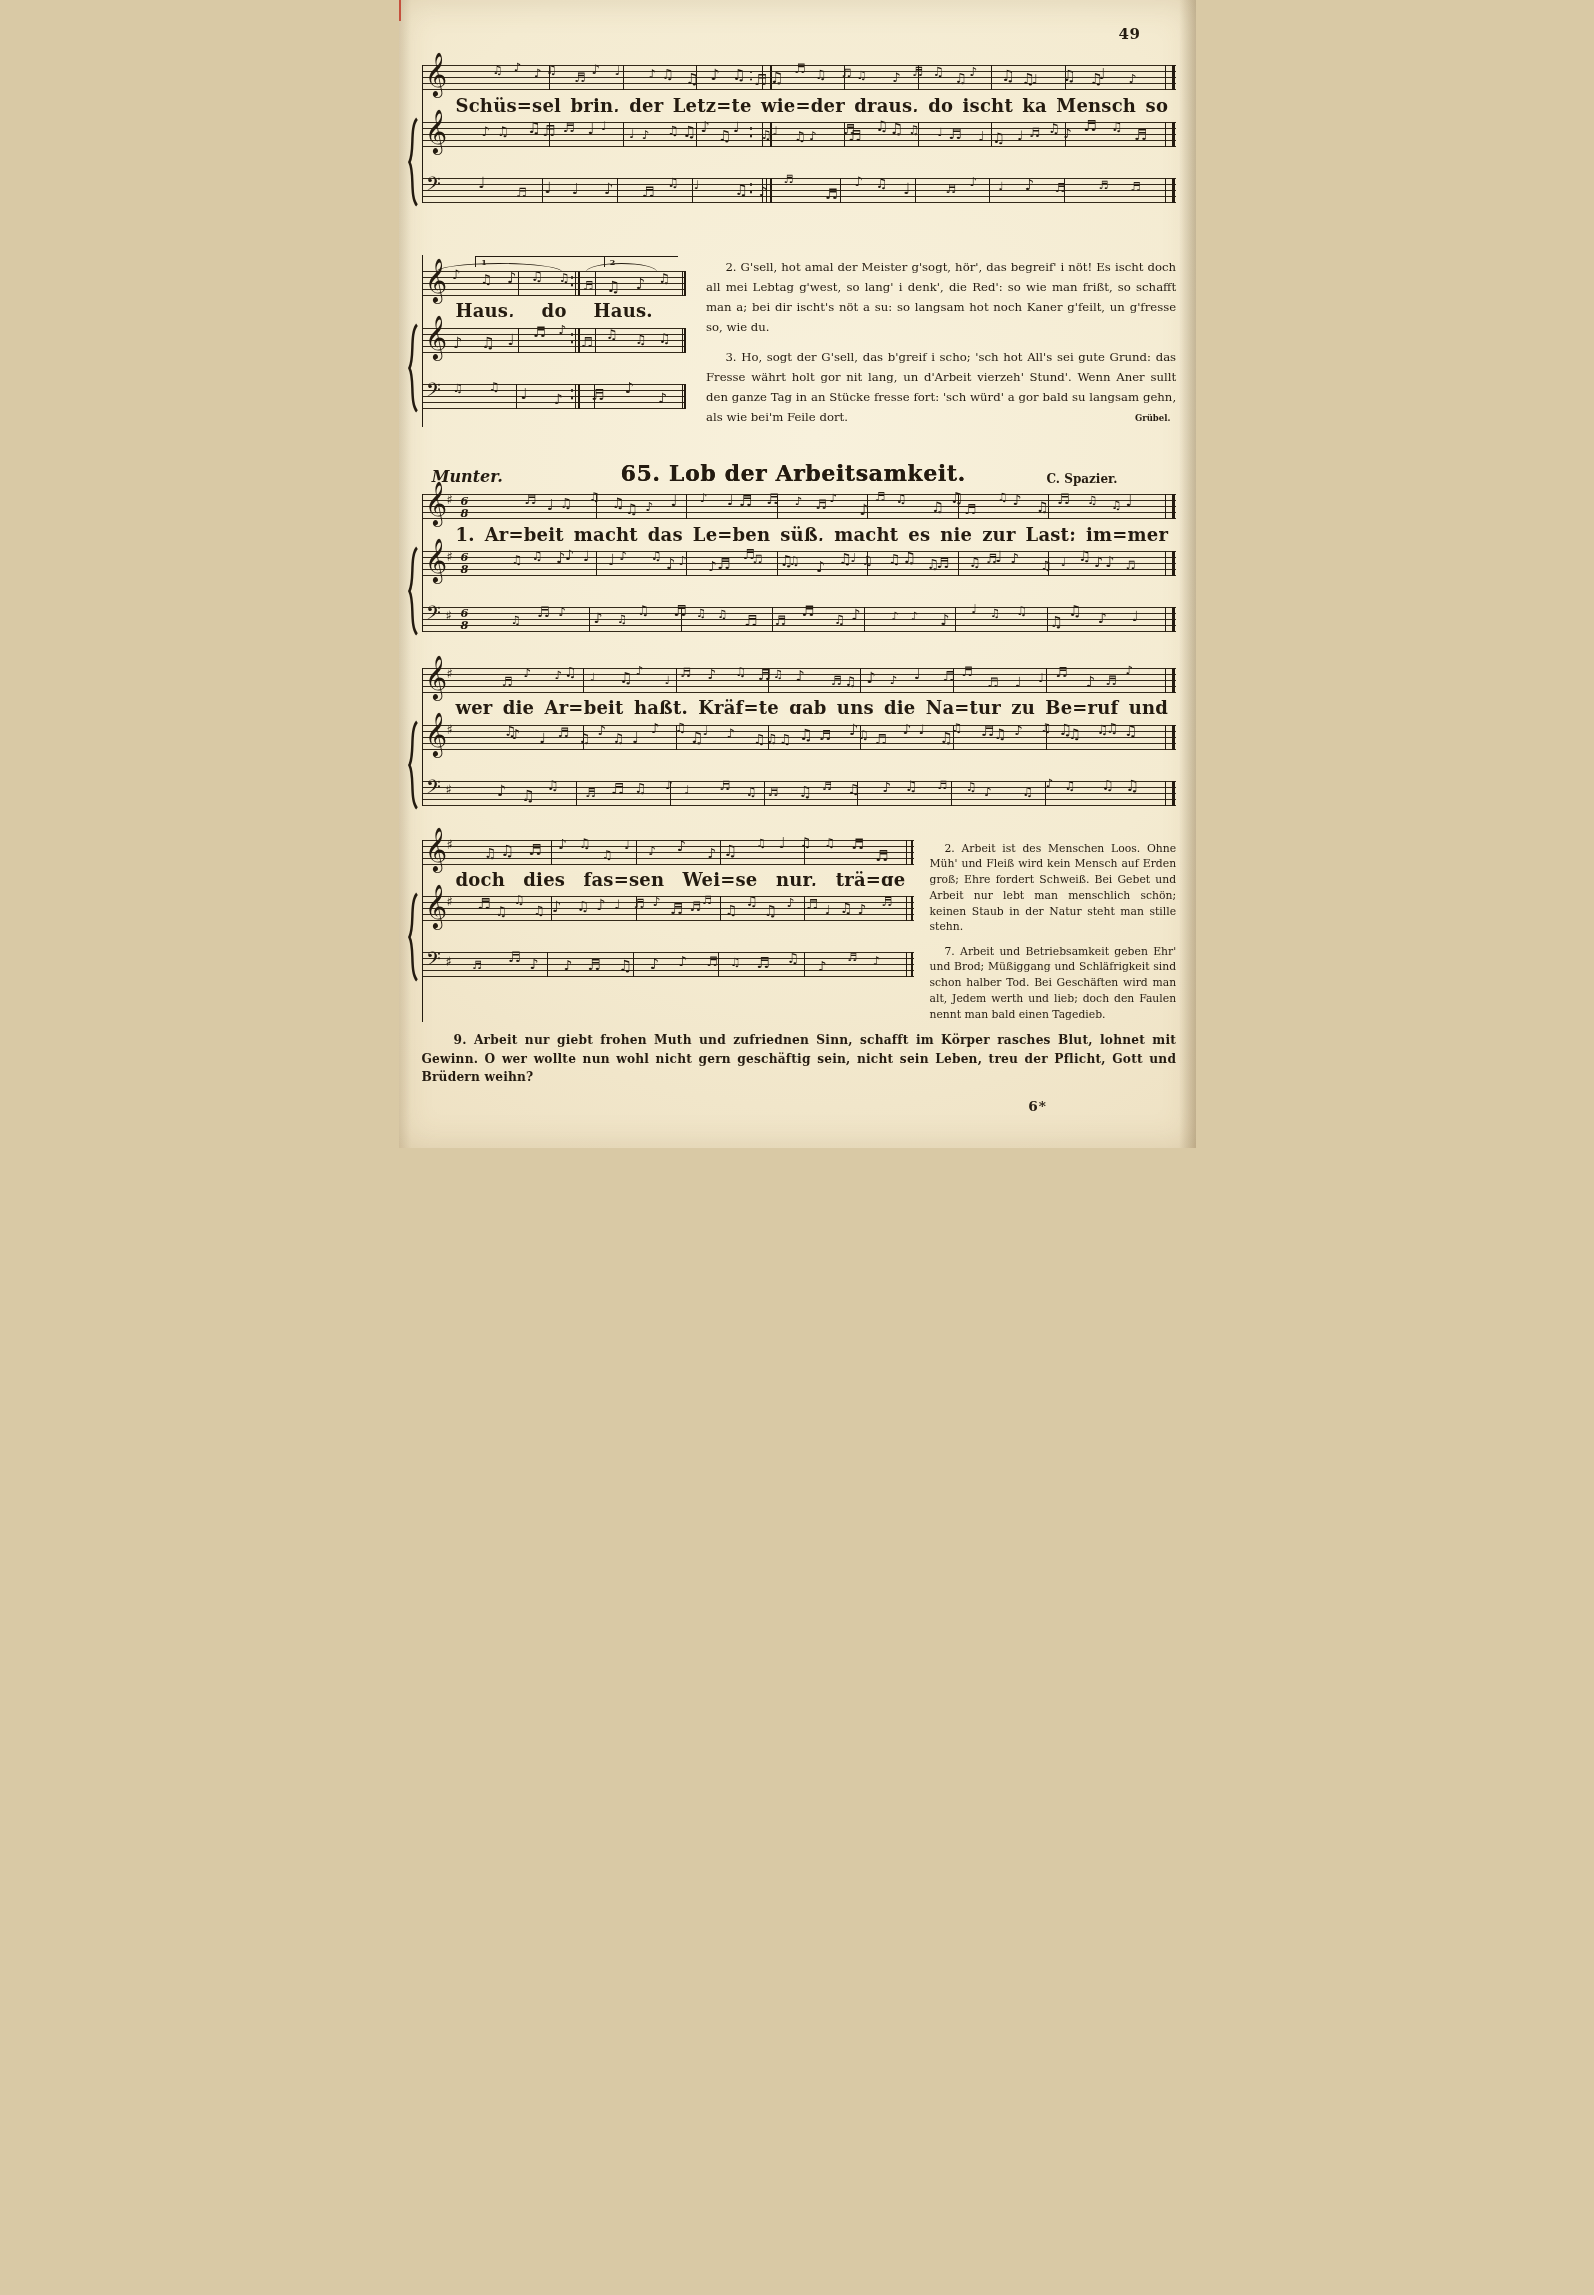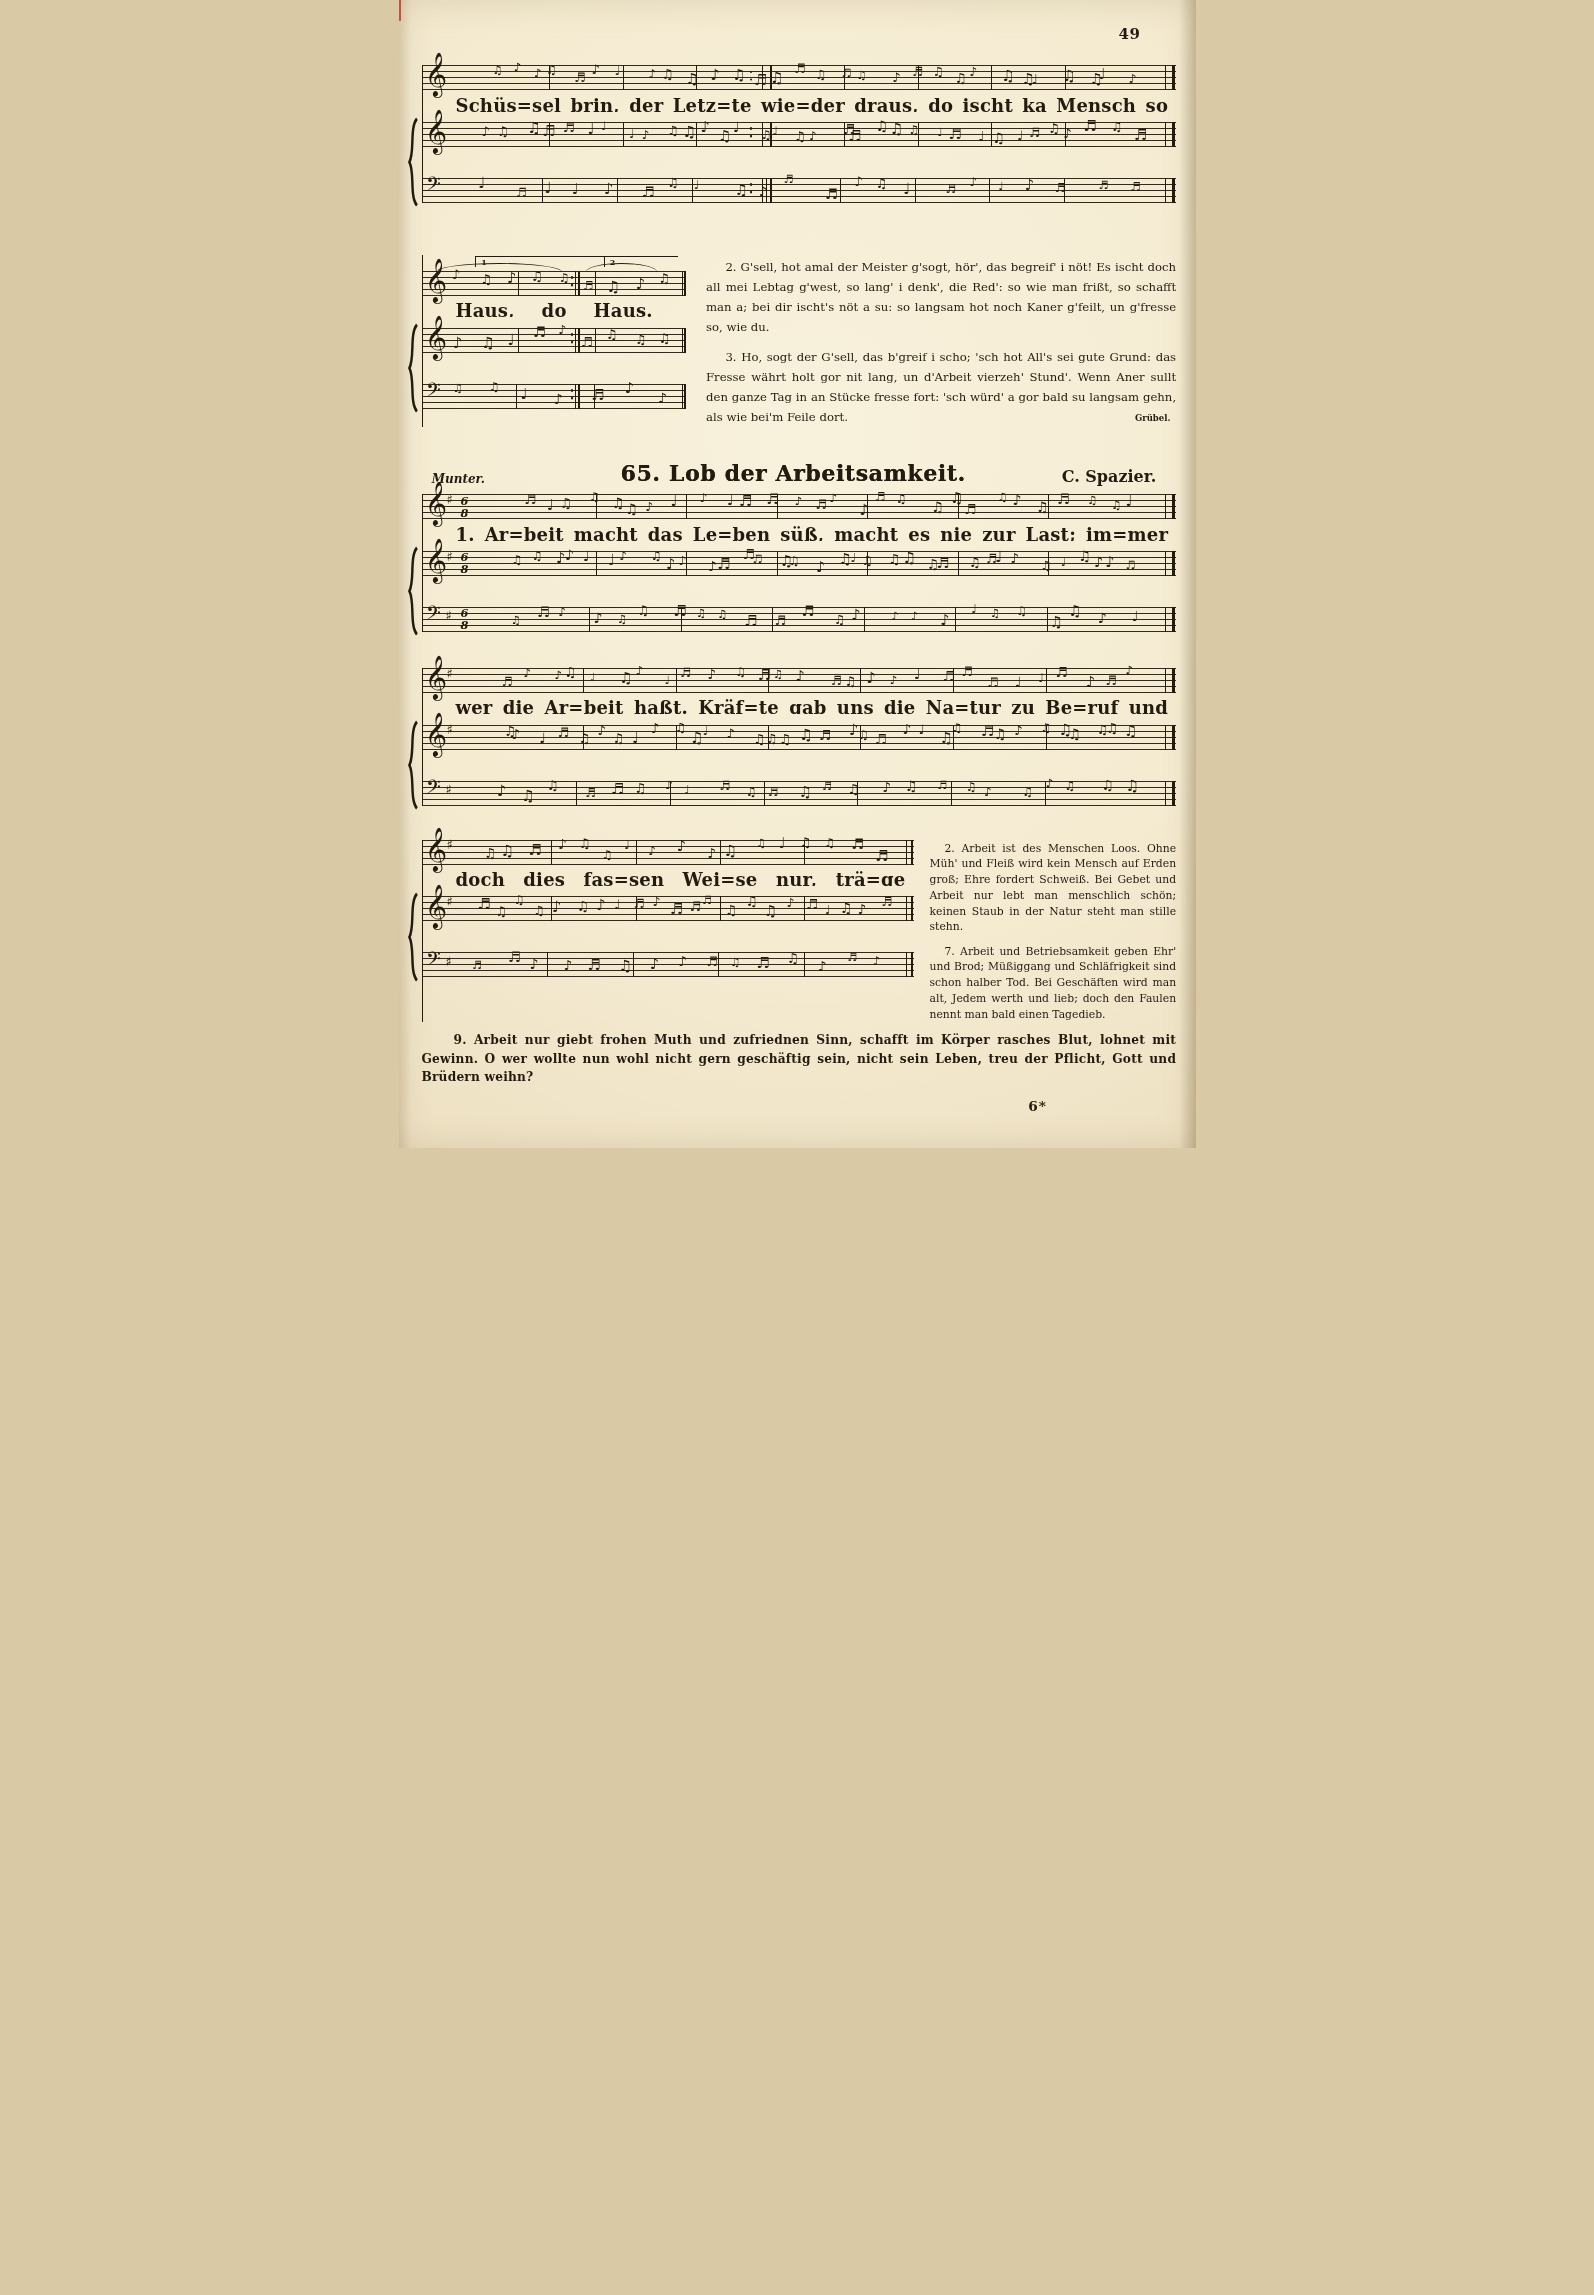--- a/index.html
+++ b/index.html
@@ -83,24 +83,24 @@
   .v64{margin-top:2.3px;font-size:11.7px;line-height:1.72;}
   .v64 .verse{text-indent:19.4px;}
   .v3wrap{position:relative;margin-top:9px;}
   .attribution{position:absolute;right:5.7px;bottom:1.7px;font-size:8.5px;font-weight:bold;}
   .v65{margin-top:1.1px;font-size:10.8px;line-height:1.46;}
   .v65 .verse{text-indent:15px;}
   .v65 .verse + .verse{margin-top:8.5px;}
 
   
   .titlerow{display:flex;align-items:flex-end;margin-top:26px;height:33px;}
-  .tempo{flex:0 0 108px;font-style:italic;font-weight:bold;font-size:12px;padding-left:10.2px;}
+  .tempo{flex:0 0 108px;font-style:italic;font-weight:bold;font-size:16px;padding-left:10.2px;}
   .title{flex:1;text-align:center;font-size:22px;font-weight:bold;margin:0;letter-spacing:0.6px;
          text-shadow:0.3px 0 0 var(--ink);}
-  .composer{flex:0 0 125px;text-align:center;font-weight:bold;font-size:16px;padding-right:4.6px;}
+  .composer{flex:0 0 125px;text-align:left;font-weight:bold;font-size:12px;padding-right:4.6px;}
 
   .sys1{margin-top:8px;}
   .sys2{margin-top:36px;}
 
   .verse4{margin:9px 0 0 0;font-size:12.2px;line-height:1.5;font-weight:bold;text-align:justify;text-indent:32px;letter-spacing:0.2px;}
   .footer-mark{position:absolute;left:79%;top:1098px;font-size:13.7px;font-weight:bold;letter-spacing:1.1px;}
 </style>
 </head>
 <body>
 

